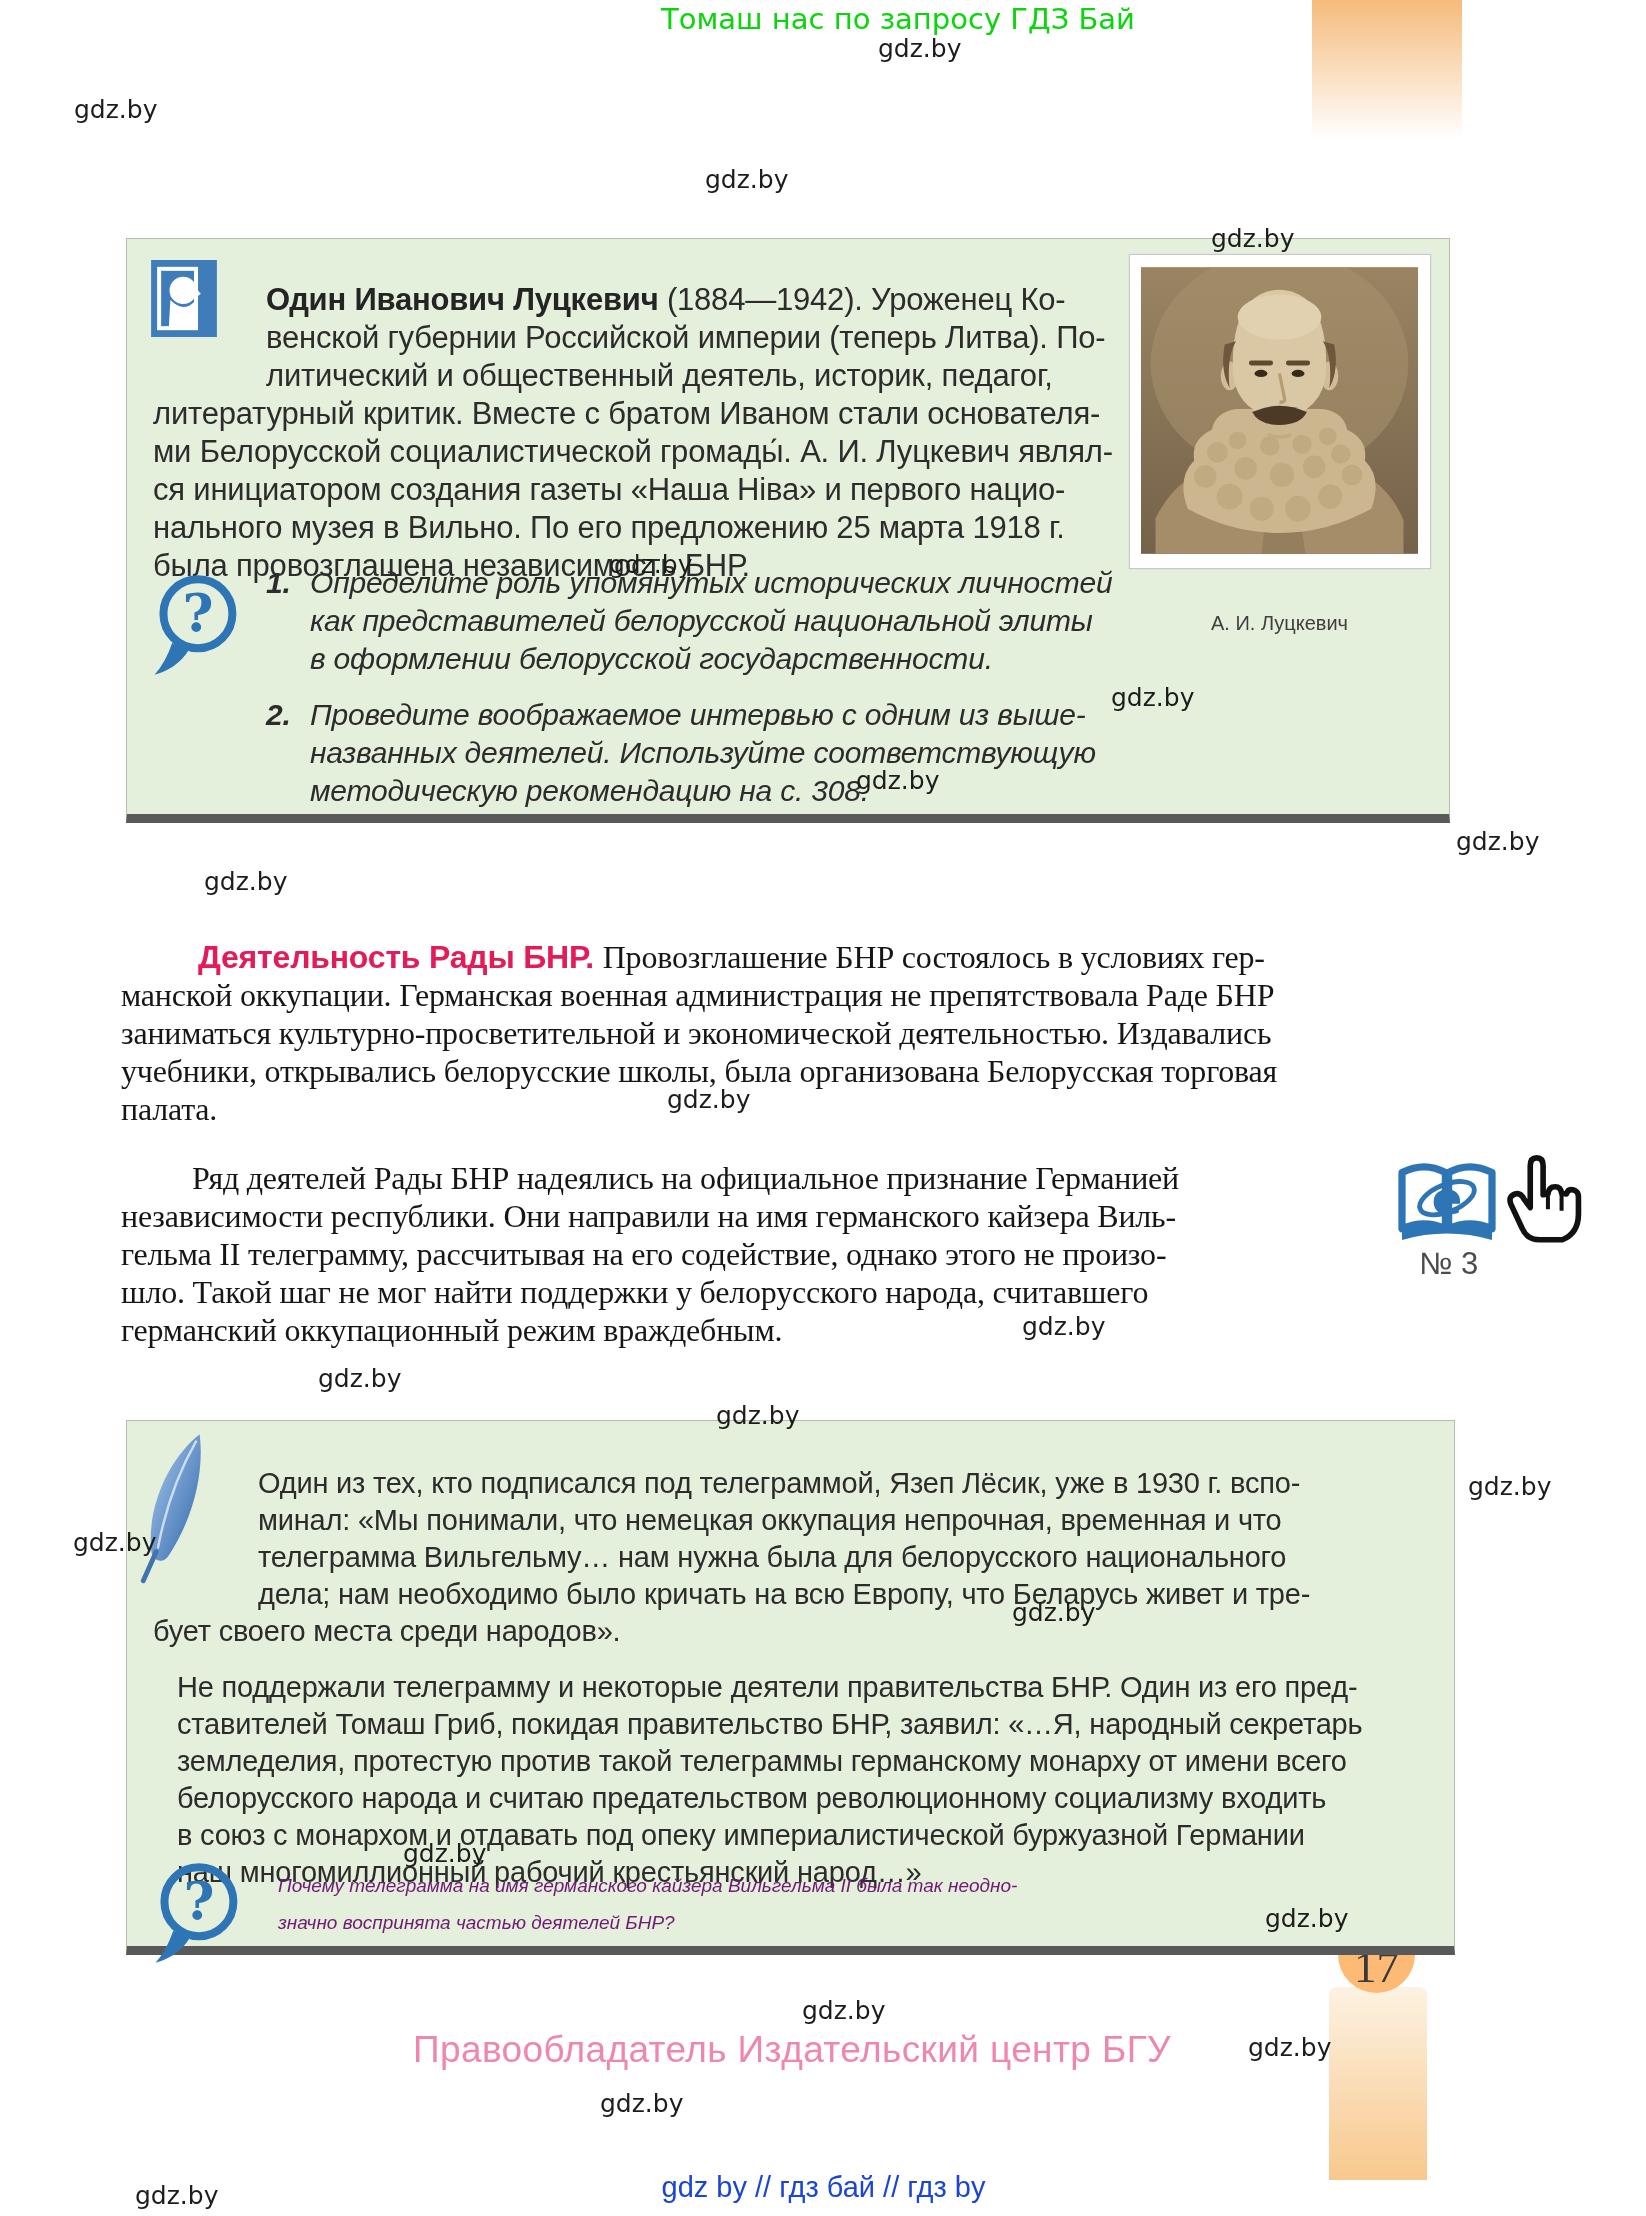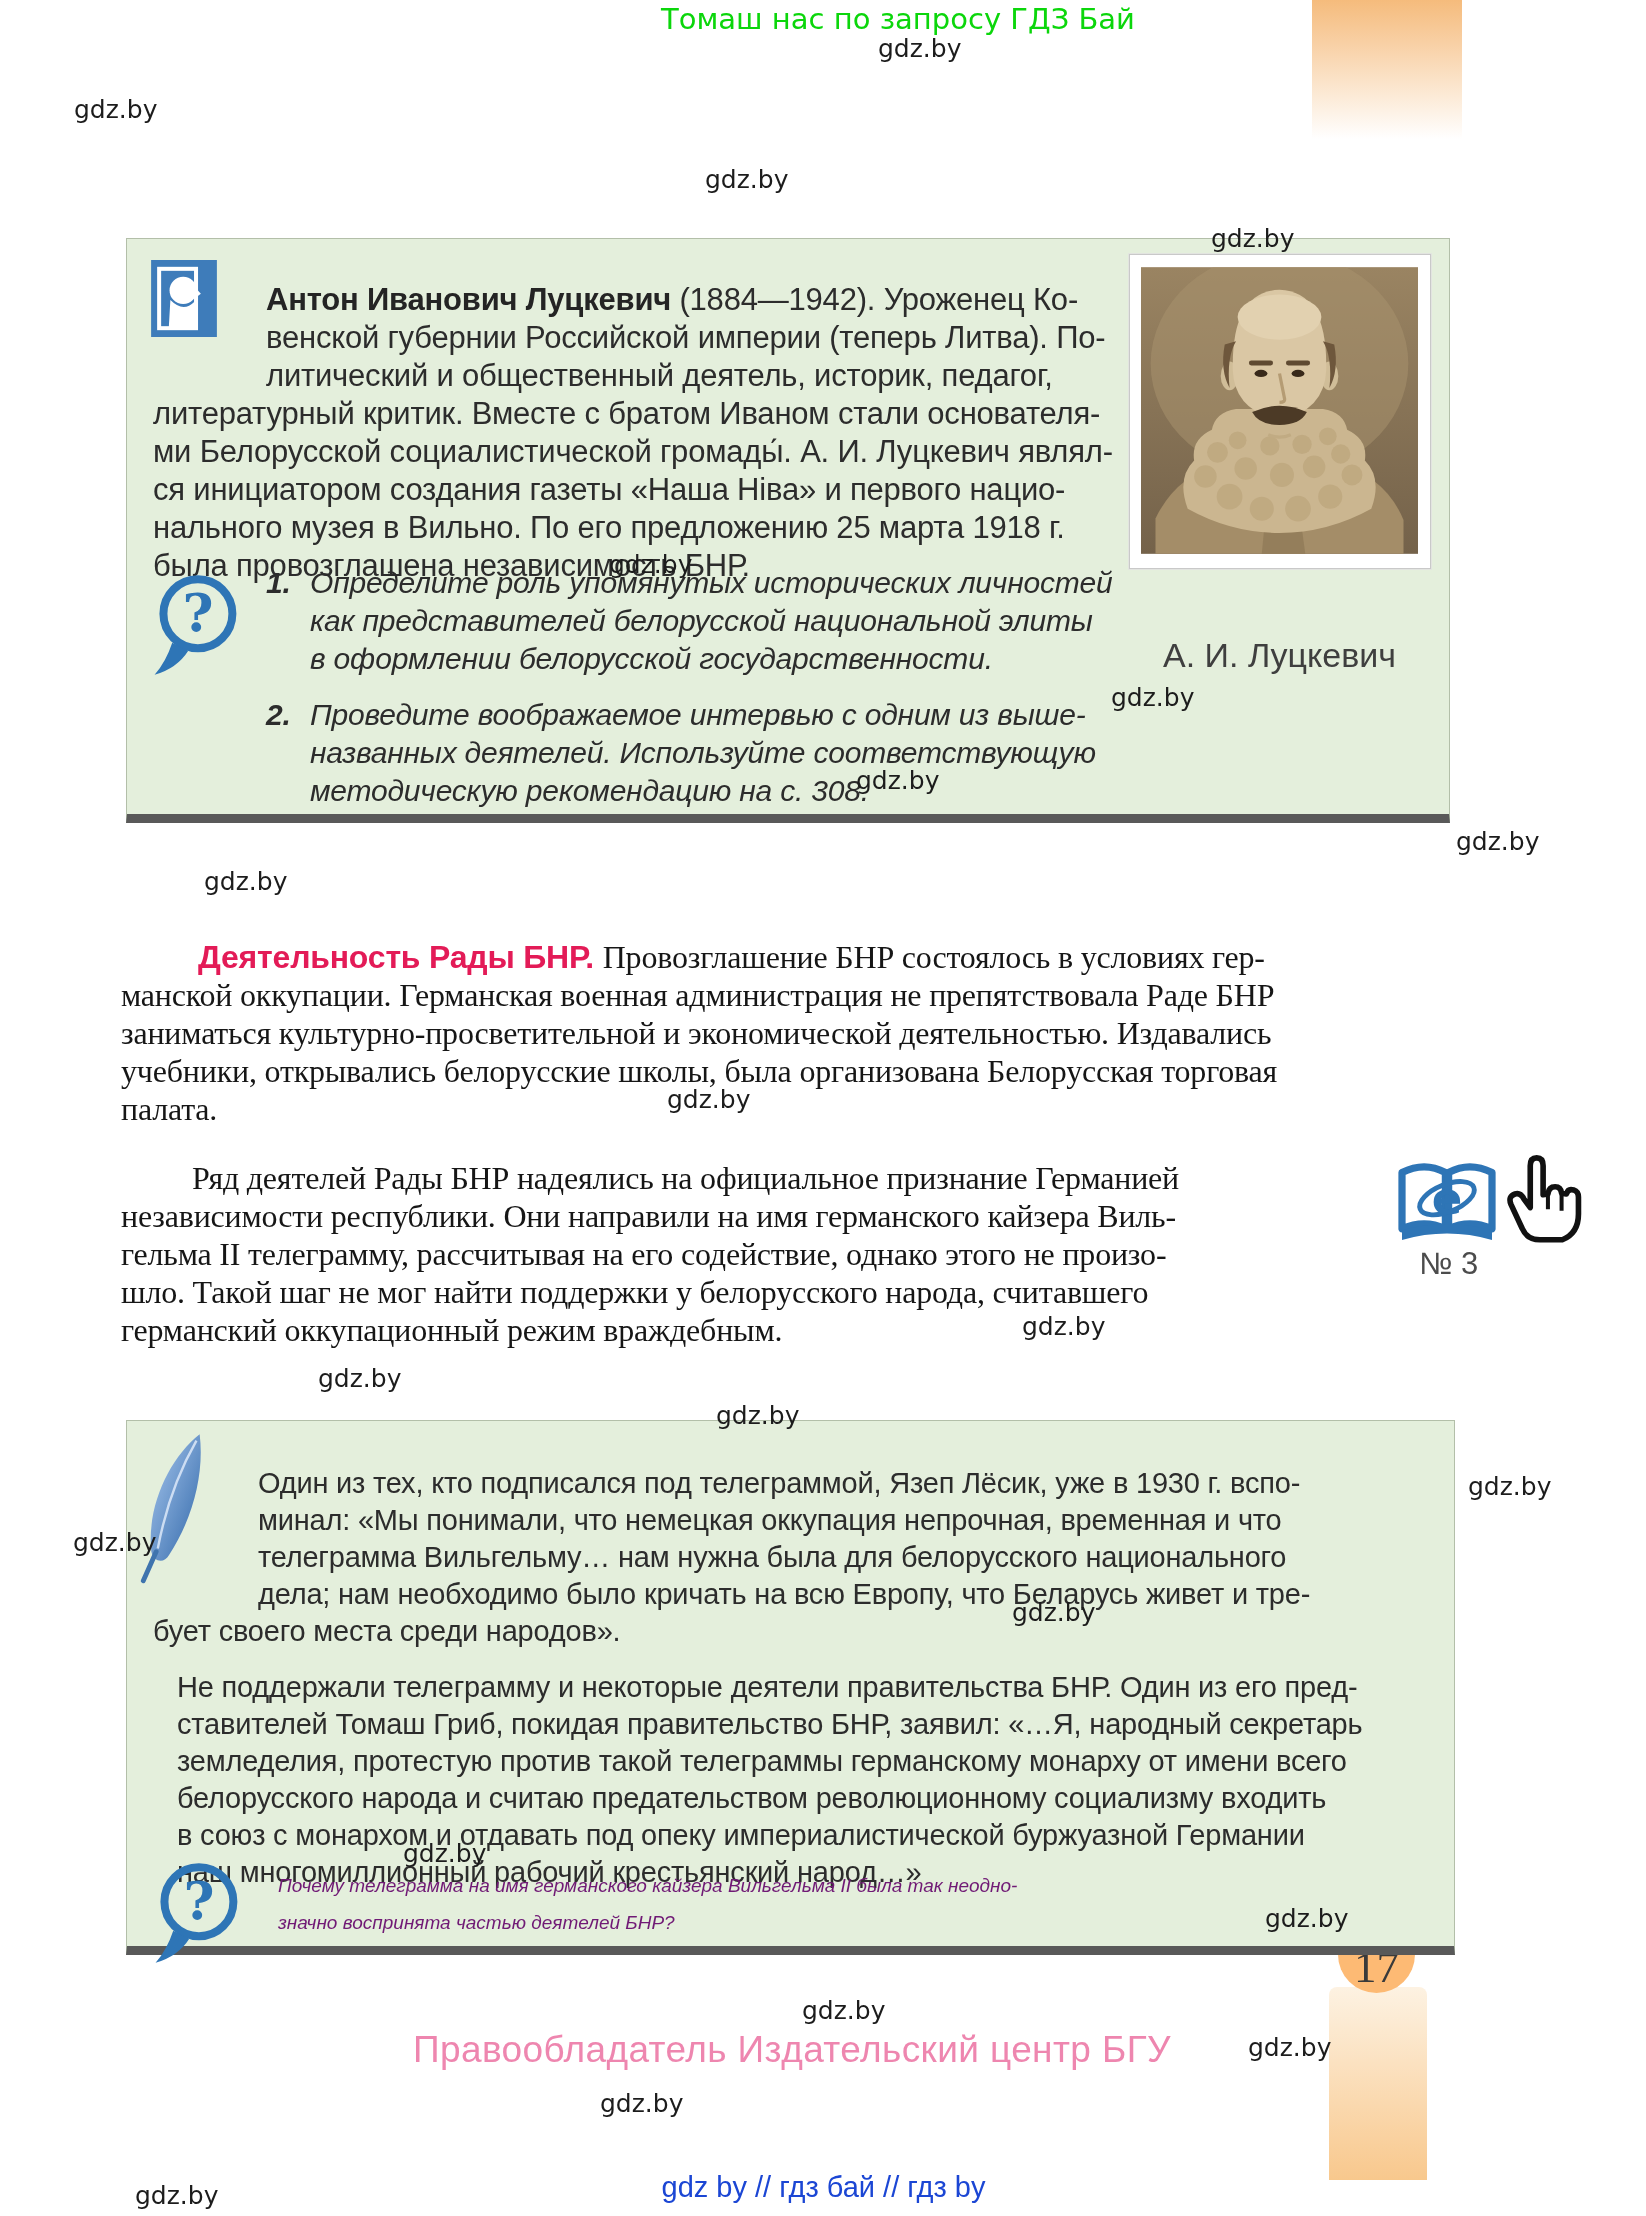--- a/index.html
+++ b/index.html
@@ -39,21 +39,21 @@
   .icon-abs{position:absolute;}
 
   .q{position:absolute;width:862px;font-size:30px;line-height:38px;font-style:italic;color:#2c2c2c;
      padding-left:44px;letter-spacing:-0.2px;}
   .qnum{float:left;width:44px;margin-left:-44px;font-weight:bold;}
   .qtext{white-space:pre-line;}
 
   .photo{position:absolute;left:1002px;top:15.3px;background:#ffffff;padding:11.3px;
          border:0.8px solid #c9c9c9;box-shadow:0 0 0 0.8px #e2e2e2;}
   .caption{position:absolute;left:1002px;top:373px;width:301px;text-align:center;
-           font-size:34px;color:#3f3f3f;margin-top:24px;}
+           font-size:20px;color:#3f3f3f;}
 
   .serif-p{position:absolute;font-family:"Liberation Serif",serif;font-size:32px;line-height:38px;
            color:#161616;letter-spacing:-0.2px;}
   .p-a{left:121px;top:906px;width:1370px;text-indent:77px;}
   .p-b{left:121px;top:1127px;width:1273px;text-indent:71px;}
   .serif-p .ml{white-space:pre-line;}
   .red-head{font-family:"Liberation Sans",sans-serif;font-weight:bold;color:#e31b57;}
 
   .resource{position:absolute;left:1393px;top:1153px;width:193px;height:137px;}
   .res-label{position:absolute;left:3.2px;top:93px;width:105px;text-align:center;
@@ -113,21 +113,21 @@
     <span class="icon-abs" style="left:24px;top:21px;width:66px;height:77px;">
       <svg width="66" height="77" viewBox="0 0 82 96">
         <rect width="82" height="96" fill="#3e7cba"></rect>
         <rect x="10" y="11" width="46" height="74" fill="none" stroke="#ffffff" stroke-width="5"></rect>
         <circle cx="40" cy="38" r="17" fill="#ffffff"></circle>
         <polygon points="53,32 62,42 53,49" fill="#ffffff"></polygon>
         <path d="M24 50 Q40 66 54 52 L58 85 L22 85 Z" fill="#ffffff"></path>
       </svg>
     </span>
 
-    <p class="bio-p"><span class="float-spacer sp-bio"></span><span class="bio-name">Антон Иванович Луцкевич </span><span class="ml">(1884—1942). Уроженец Ко-
+    <p class="bio-p"><span class="float-spacer sp-bio"></span><span class="bio-name">Один Иванович Луцкевич </span><span class="ml">(1884—1942). Уроженец Ко-
 венской губернии Российской империи (теперь Литва). По-
 литический и общественный деятель, историк, педагог,
 литературный критик. Вместе с братом Иваном стали основателя-
 ми Белорусской социалистической громады́. А. И. Луцкевич являл-
 ся инициатором создания газеты «Наша Ніва» и первого нацио-
 нального музея в Вильно. По его предложению 25 марта 1918 г.
 была провозглашена независимость БНР.</span></p>
 
     <span class="icon-abs" style="left:26px;top:331px;width:85px;height:110px;">
       <svg width="85" height="110" viewBox="0 0 106 136">

